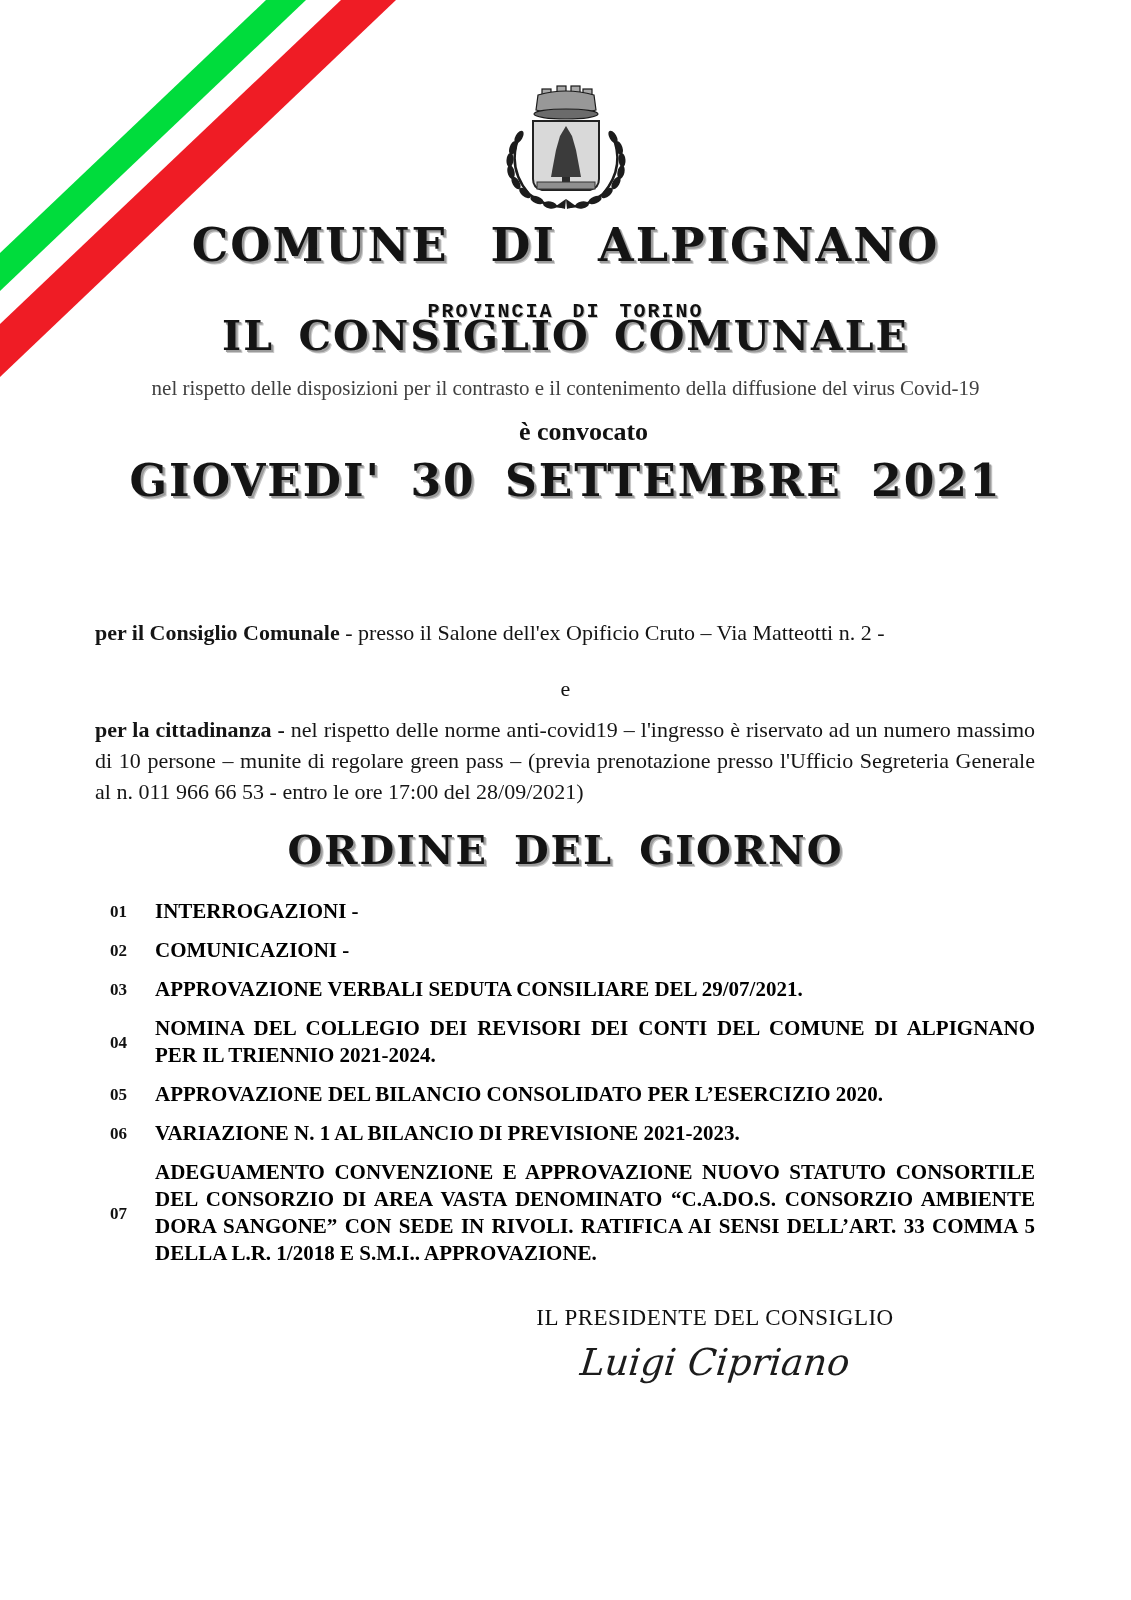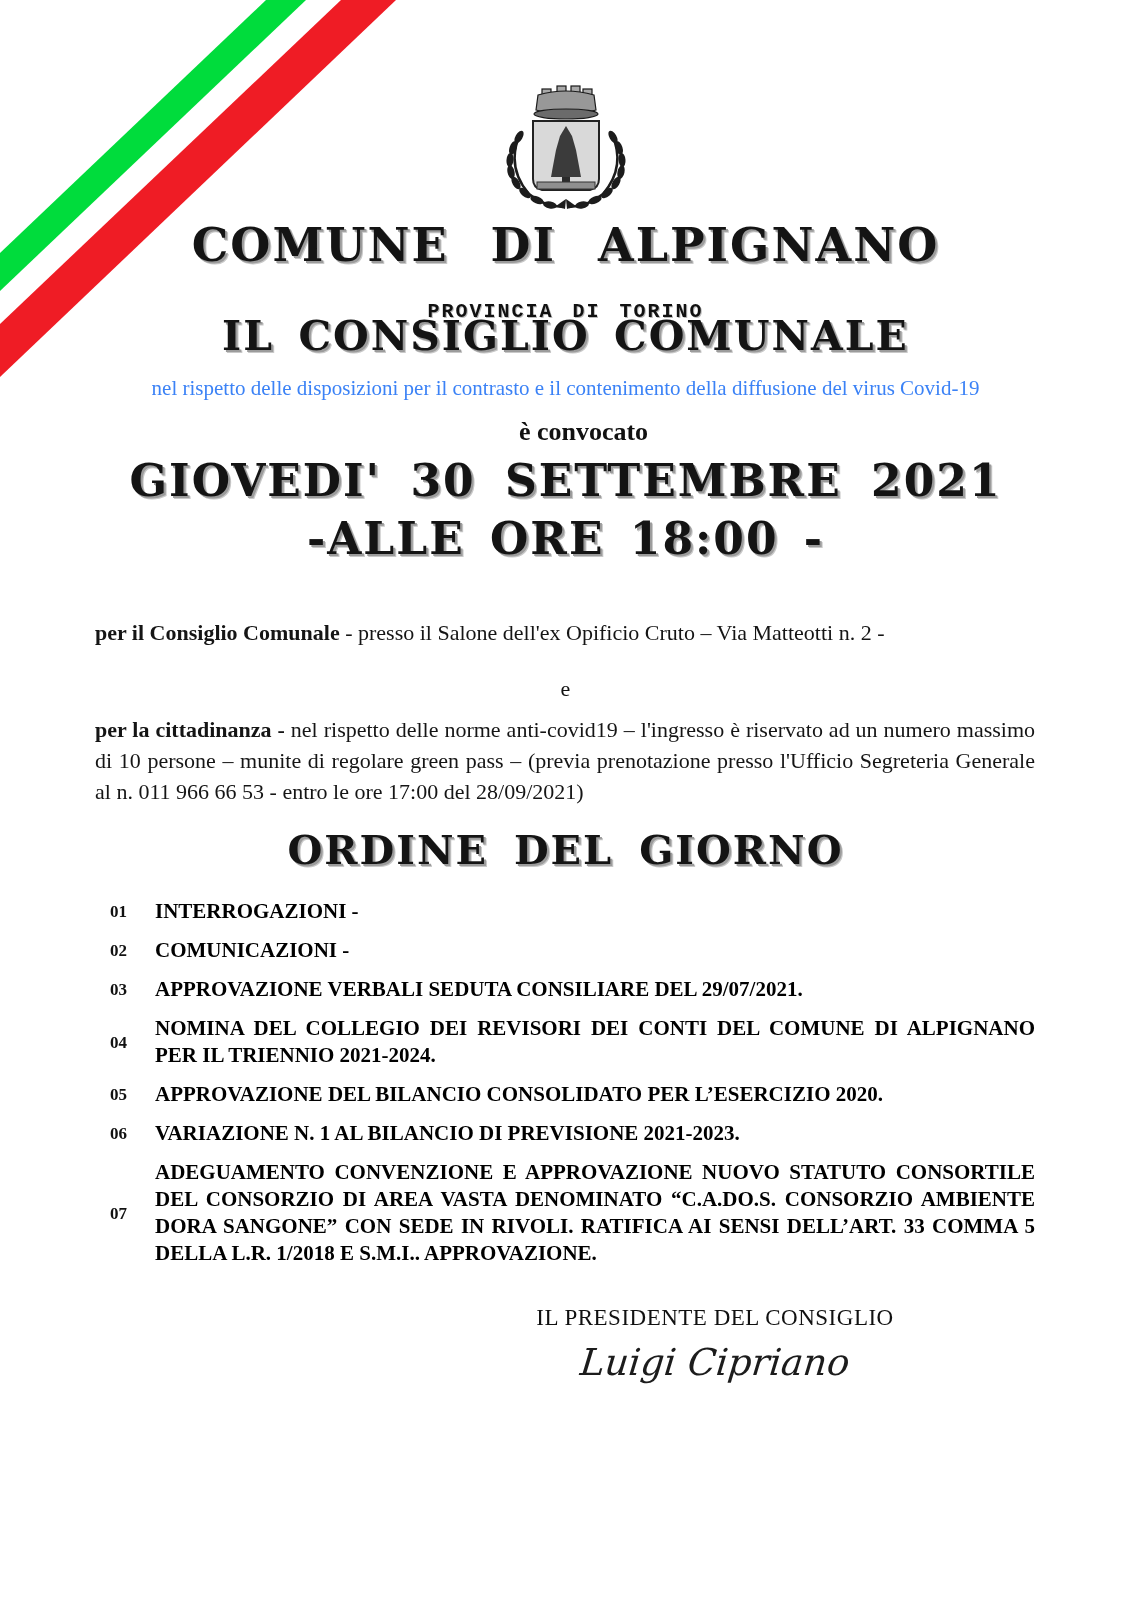--- a/index.html
+++ b/index.html
@@ -19,21 +19,21 @@
     font-weight:700;
     color:#141414;
     letter-spacing:2px;
     white-space:nowrap;
     text-shadow:2px 2px 0 #9c9c9c, 3px 3px 0 #c9c9c9;
   }
   .muni-title{top:208px;font-size:46px;word-spacing:24px;margin-top:10px;}
   .muni-sub{top:284px;font-size:20px;font-weight:700;letter-spacing:2px;word-spacing:5px;
             font-family:Liberation Mono, monospace;text-shadow:1px 1px 0 #bbb;margin-top:16px;}
   .council{top:312px;font-size:41px;word-spacing:8px;}
-  .covid{top:376px;font-size:21px;color:#3b82f6;}
+  .covid{top:376px;font-size:21px;color:#404040;}
   .convocato{top:417px;font-size:26px;font-weight:700;margin-left:18px;}
   .date-line{top:455px;font-size:44px;word-spacing:12px;}
   .time-line{top:513px;font-size:44px;word-spacing:8px;}
   .para{position:absolute;left:95px;width:940px;font-size:22px;line-height:31px;color:#151515;}
   .venue{top:617px;}
   .conj{top:676px;font-size:22px;}
   .citizens{top:714px;text-align:justify;}
   .bold-lead{font-weight:700;}
   .ordine{top:826px;font-size:40px;word-spacing:10px;}
   .agenda{position:absolute;top:898px;left:110px;width:925px;}
@@ -94,21 +94,20 @@
       <polygon points="85,115 95,122 86,125"></polygon>
     </g>
   </svg>
 
   <div class="centered fancy muni-title">COMUNE DI ALPIGNANO</div>
   <div class="centered muni-sub">PROVINCIA DI TORINO</div>
   <div class="centered fancy council">IL CONSIGLIO COMUNALE</div>
   <div class="centered covid">nel rispetto delle disposizioni per il contrasto e il contenimento della diffusione del virus Covid-19</div>
   <div class="centered convocato">è convocato</div>
   <div class="centered fancy date-line">GIOVEDI' 30 SETTEMBRE 2021</div>
-  <div class="centered fancy time-line">-ALLE ORE 18:00 -</div>
 
   <div class="para venue">
     <span class="bold-lead">per il Consiglio Comunale</span><span> - presso il Salone dell'ex Opificio Cruto – Via Matteotti n. 2 -</span>
   </div>
 
   <div class="centered conj">e</div>
 
   <div class="para citizens">
     <span class="bold-lead">per la cittadinanza - </span><span>nel rispetto delle norme anti-covid19 – l'ingresso è riservato ad un numero massimo di 10 persone – munite di regolare green pass – (previa prenotazione presso l'Ufficio Segreteria Generale al n. 011 966 66 53 - entro le ore 17:00 del 28/09/2021)</span>
   </div>

